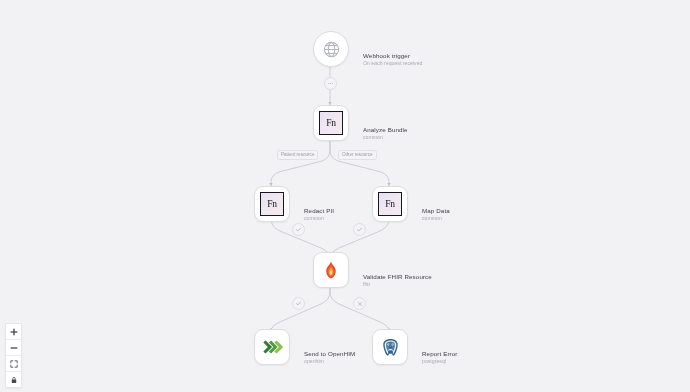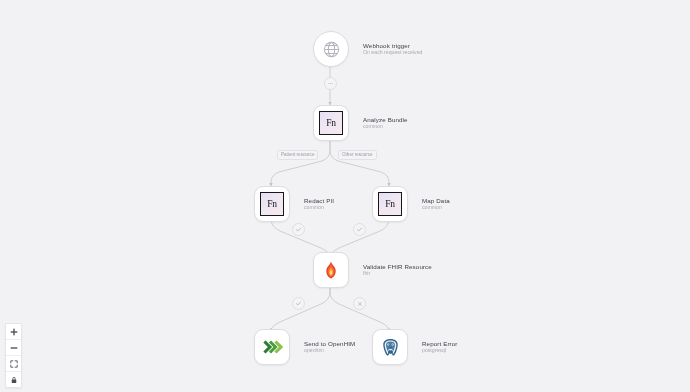--- a/index.html
+++ b/index.html
@@ -19,21 +19,21 @@
   }
   #edges {
     position: absolute;
     left: 0; top: 0;
     width: 690px;
     height: 392px;
   }
   .node {
     position: absolute;
     display: flex;
-    align-items: center;
+    align-items: flex-end;
     gap: 14px;
   }
   
   .trigger-shape {
     width: 34px;
     height: 34px;
     border-radius: 50%;
     background: #ffffff;
     border: 1px solid #dcdce1;
     box-shadow: 0 1px 2px rgba(16,16,32,0.05);

